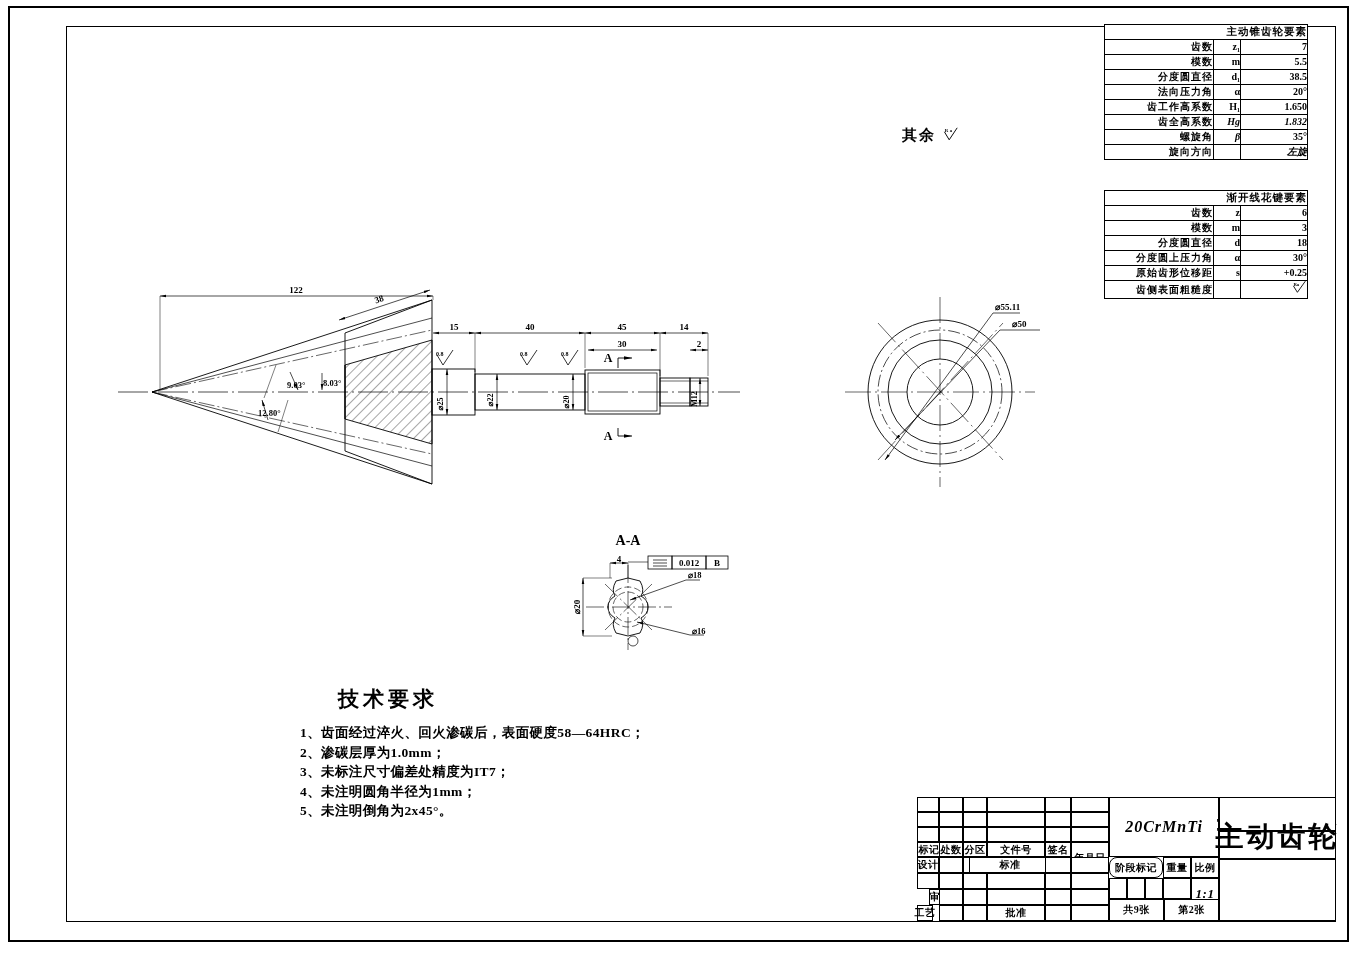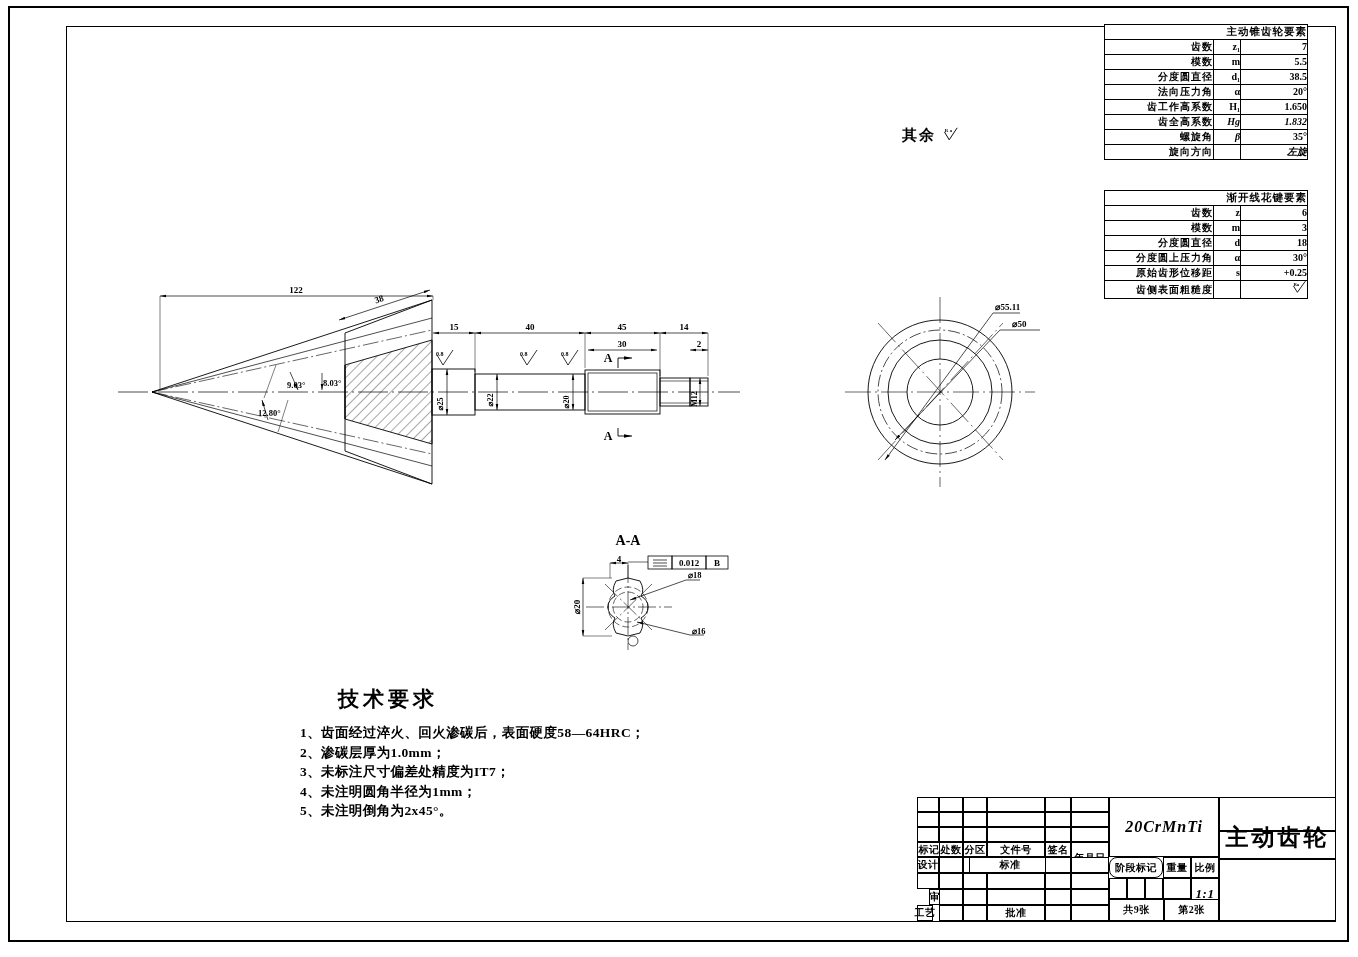--- a/index.html
+++ b/index.html
@@ -30,21 +30,21 @@
   .tech ol{margin:0;padding:0;list-style:none;}
   .tech li{font-size:13.5px;line-height:19.5px;letter-spacing:.4px;white-space:nowrap;font-weight:bold;}
 
   
   .titleblock{position:absolute;left:917px;top:797px;width:419px;height:125px;}
   .tb-grid{position:absolute;inset:0;}
   .tb-cell{position:absolute;box-sizing:border-box;border:1px solid #000;font-size:10px;font-weight:bold;
            display:flex;align-items:center;justify-content:center;text-align:center;letter-spacing:.5px;
            background:#fff;white-space:nowrap;}
   .tb-mat{font-style:italic;font-size:16px;letter-spacing:1px;}
-  .tb-part{font-size:23px;letter-spacing:3px;font-weight:bold;}
+  .tb-part{font-size:28px;letter-spacing:3px;font-weight:bold;}
   .tb-scale{font-style:italic;font-size:13px;}
 
   
   .draw{position:absolute;left:0;top:0;}
   svg text{font-family:"Liberation Serif",serif;font-weight:bold;}
 </style>
 </head>
 <body>
 
 <div class="page">

